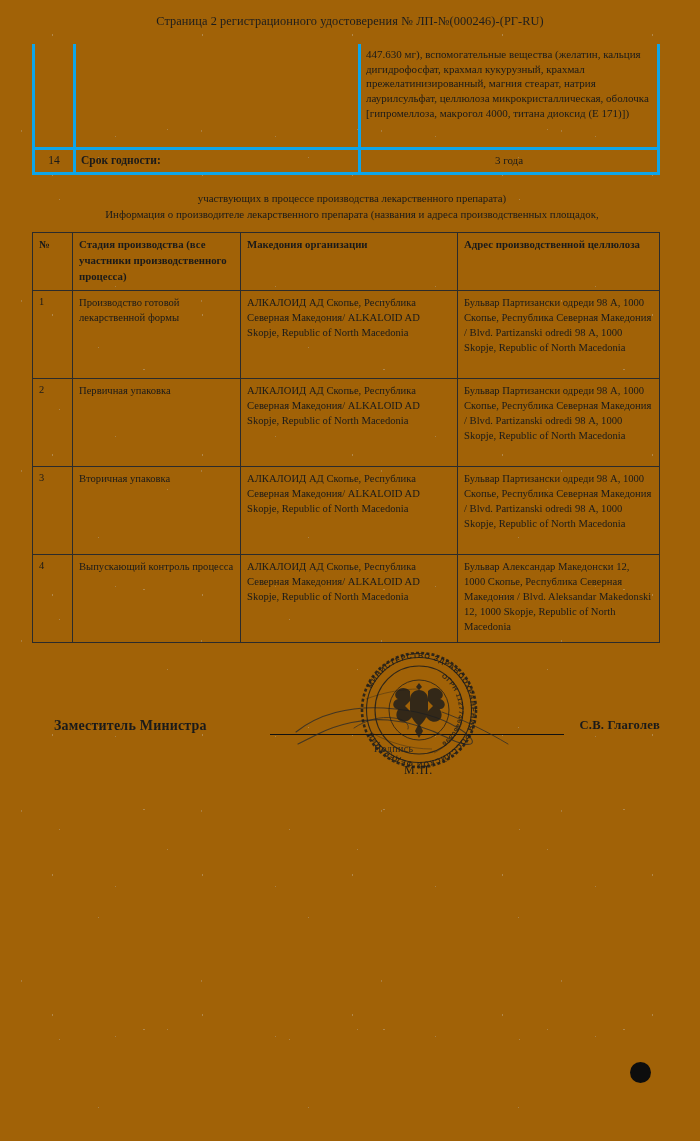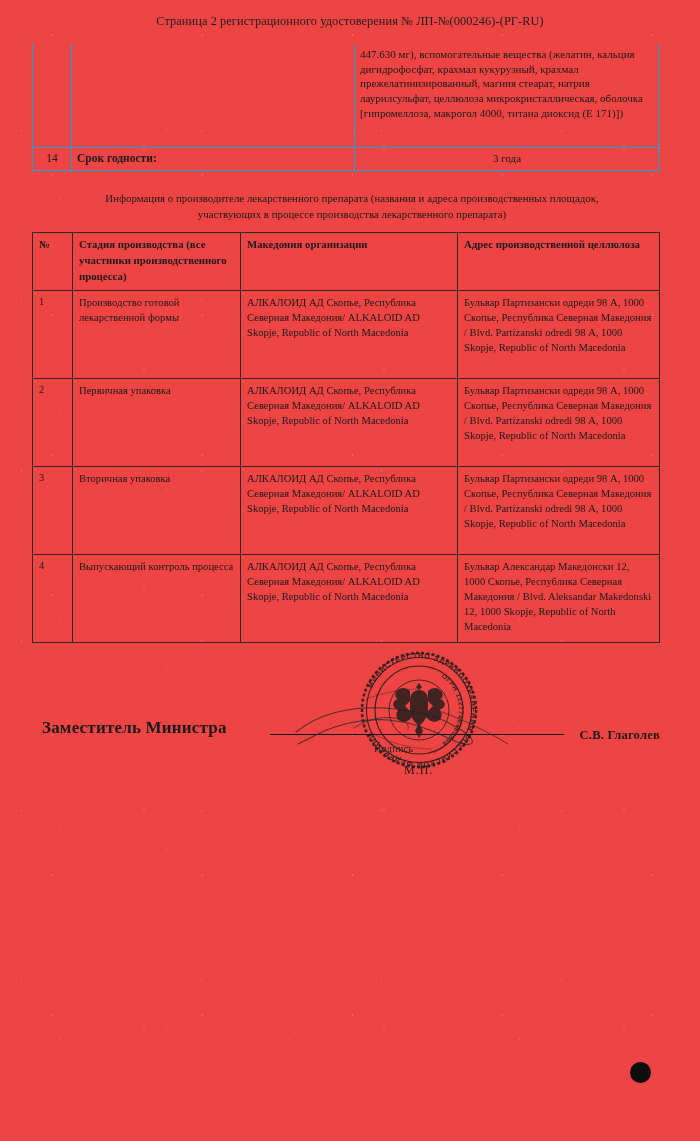--- a/index.html
+++ b/index.html
@@ -8,21 +8,21 @@
     background: #ffffff;
   }
   body {
     font-family: "Liberation Serif", "DejaVu Serif", serif;
     color: #1a1a1a;
   }
   #page {
     position: relative;
     width: 700px;
     height: 1141px;
-    background: #ef4444;
+    background: #a16207;
     overflow: hidden;
   }
   
   #scan-noise {
     position: absolute;
     inset: 0;
     pointer-events: none;
     opacity: 0.35;
     background-image:
       radial-gradient(circle at 12% 77%, #b9b9b9 0.6px, transparent 0.7px),
@@ -53,21 +53,21 @@
     position: absolute;
     left: 32px;
     top: 44px;
     width: 628px;
     border-collapse: collapse;
     font-size: 11px;
     line-height: 1.34;
     table-layout: fixed;
   }
   #cont-table td {
-    border: 1px solid #0ea5e9;
+    border: 3px solid #0ea5e9;
     vertical-align: top;
     padding: 3px 5px 4px 5px;
   }
   .col-num  { width: 28px; text-align: center; }
   .col-name { width: 272px; }
   .col-val  { width: auto; margin-top: 20px; }
   #cont-table tr.fragment-row td {
     border-top: none;
     height: 96px;
   }
@@ -124,34 +124,33 @@
   
   #signature-block {
     position: absolute;
     left: 42px;
     top: 718px;
     width: 618px;
     height: 30px;
   }
   #signer-title {
     position: absolute;
-    left: 0;
+    left: 12px;
     top: 0;
-    font-size: 17px;
+    font-size: 14px;
     font-weight: bold;
     letter-spacing: 0.2px;
   }
   #signer-name {
     position: absolute;
     right: 0;
     top: 0;
     font-size: 12.6px;
     font-weight: bold;
     letter-spacing: 0.2px;
-    margin-top: 10px;
   }
   #sig-rule {
     position: absolute;
     left: 228px;
     top: 16px;
     width: 294px;
     height: 0;
     border-top: 1.4px solid #111;
   }
   #handwritten-signature {
@@ -219,22 +218,22 @@
       </tr>
       <tr>
         <td class="col-num num-cell">14</td>
         <td class="col-name label-cell">Срок годности:</td>
         <td class="col-val center-cell">3 года</td>
       </tr>
     </tbody>
   </table>
 
   <div id="section-caption">
+    <div>участвующих в процессе производства лекарственного препарата)</div>
     <div>Информация о производителе лекарственного препарата (названия и адреса производственных площадок,</div>
-    <div>участвующих в процессе производства лекарственного препарата)</div>
   </div>
 
   <table id="mfg-table">
     <thead>
       <tr>
         <th class="m-col-num">№</th>
         <th class="m-col-stage">Стадия производства (все участники производственного процесса)</th>
         <th class="m-col-org">Македония организации</th>
         <th class="m-col-addr">Адрес производственной целлюлоза</th>
       </tr>

